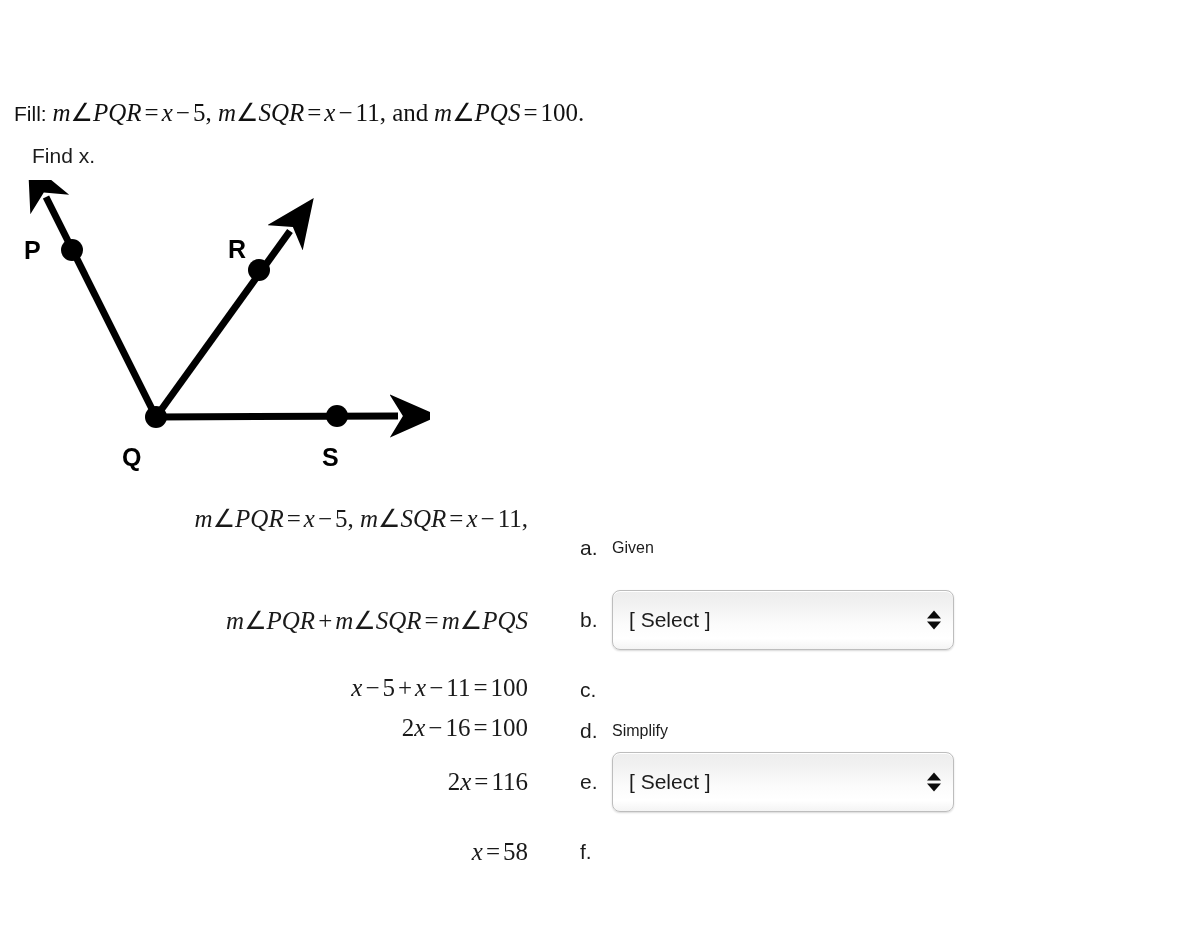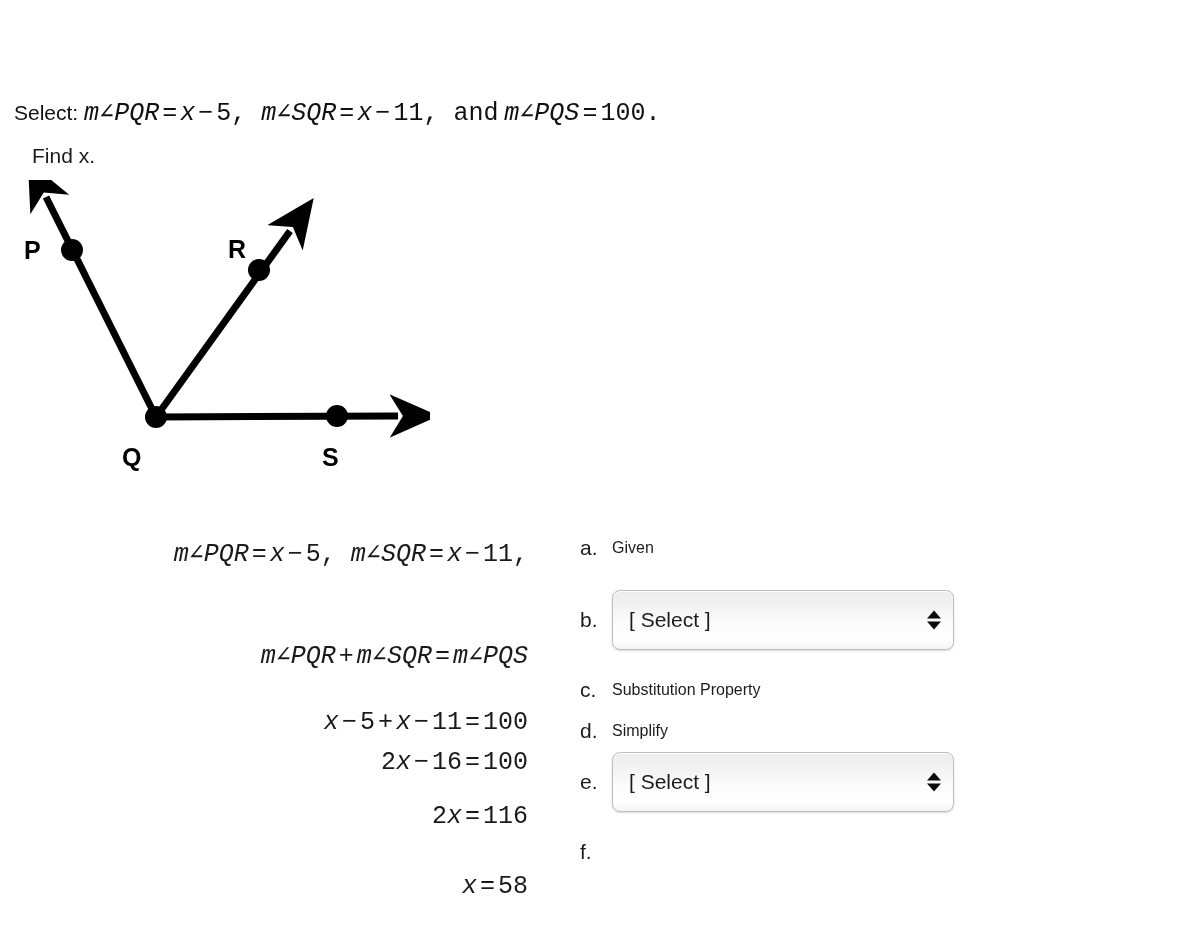--- a/index.html
+++ b/index.html
@@ -46,25 +46,24 @@
     left: 14px;
     top: 142px;
     font-size: 21px;
     line-height: 28px;
     color: #1c1c1c;
     margin-left: 18px;
   }
 
   
   .math {
-    font-family: Liberation Mono, monospace;
+    font-family: Liberation Serif, serif;
     font-style: italic;
     font-size: 25px;
     letter-spacing: 0;
-    margin-top: 34px;
   }
   .math .up   { font-style: normal; }
   .math .num  { font-style: normal; }
   .math .op   { font-style: normal; padding: 0 3px; }
   .math .ang  { font-style: normal; }
   .mi { font-style: italic; }
 
   
   .figure {
     position: absolute;
@@ -167,21 +166,21 @@
   .tri-up   { border-bottom: 8px solid #0b0b0b; margin-bottom: 3px; }
   .tri-down { border-top: 8px solid #0b0b0b; }
 </style>
 </head>
 <body>
 
 <div class="page">
 
 
   <div class="given-line">
-    <span>Select:</span>
+    <span>Fill:</span>
     <span class="math">
       <span class="mi">m</span><span class="ang">∠</span><span class="mi">PQR</span><span class="op">=</span><span class="mi">x</span><span class="op">−</span><span class="num">5</span><span class="up">,</span>
     </span>
     <span class="math">
       <span class="mi">m</span><span class="ang">∠</span><span class="mi">SQR</span><span class="op">=</span><span class="mi">x</span><span class="op">−</span><span class="num">11</span><span class="up">,</span>
     </span>
     <span class="math"><span class="up">and</span></span>
     <span class="math">
       <span class="mi">m</span><span class="ang">∠</span><span class="mi">PQS</span><span class="op">=</span><span class="num">100</span><span class="up">.</span>
     </span>
@@ -259,21 +258,20 @@
           <span class="select-label">[ Select ]</span>
           <span class="select-arrows">
             <span class="tri tri-up"></span>
             <span class="tri tri-down"></span>
           </span>
         </div>
       </div>
 
       <div class="rs-row" style="top:180px;">
         <span class="rs-letter">c.</span>
-        <span class="rs-text">Substitution Property</span>
       </div>
 
       <div class="rs-row" style="top:221px;">
         <span class="rs-letter">d.</span>
         <span class="rs-text">Simplify</span>
       </div>
 
       <div class="rs-row" style="top:254px;">
         <span class="rs-letter">e.</span>
         <div class="select-box">

